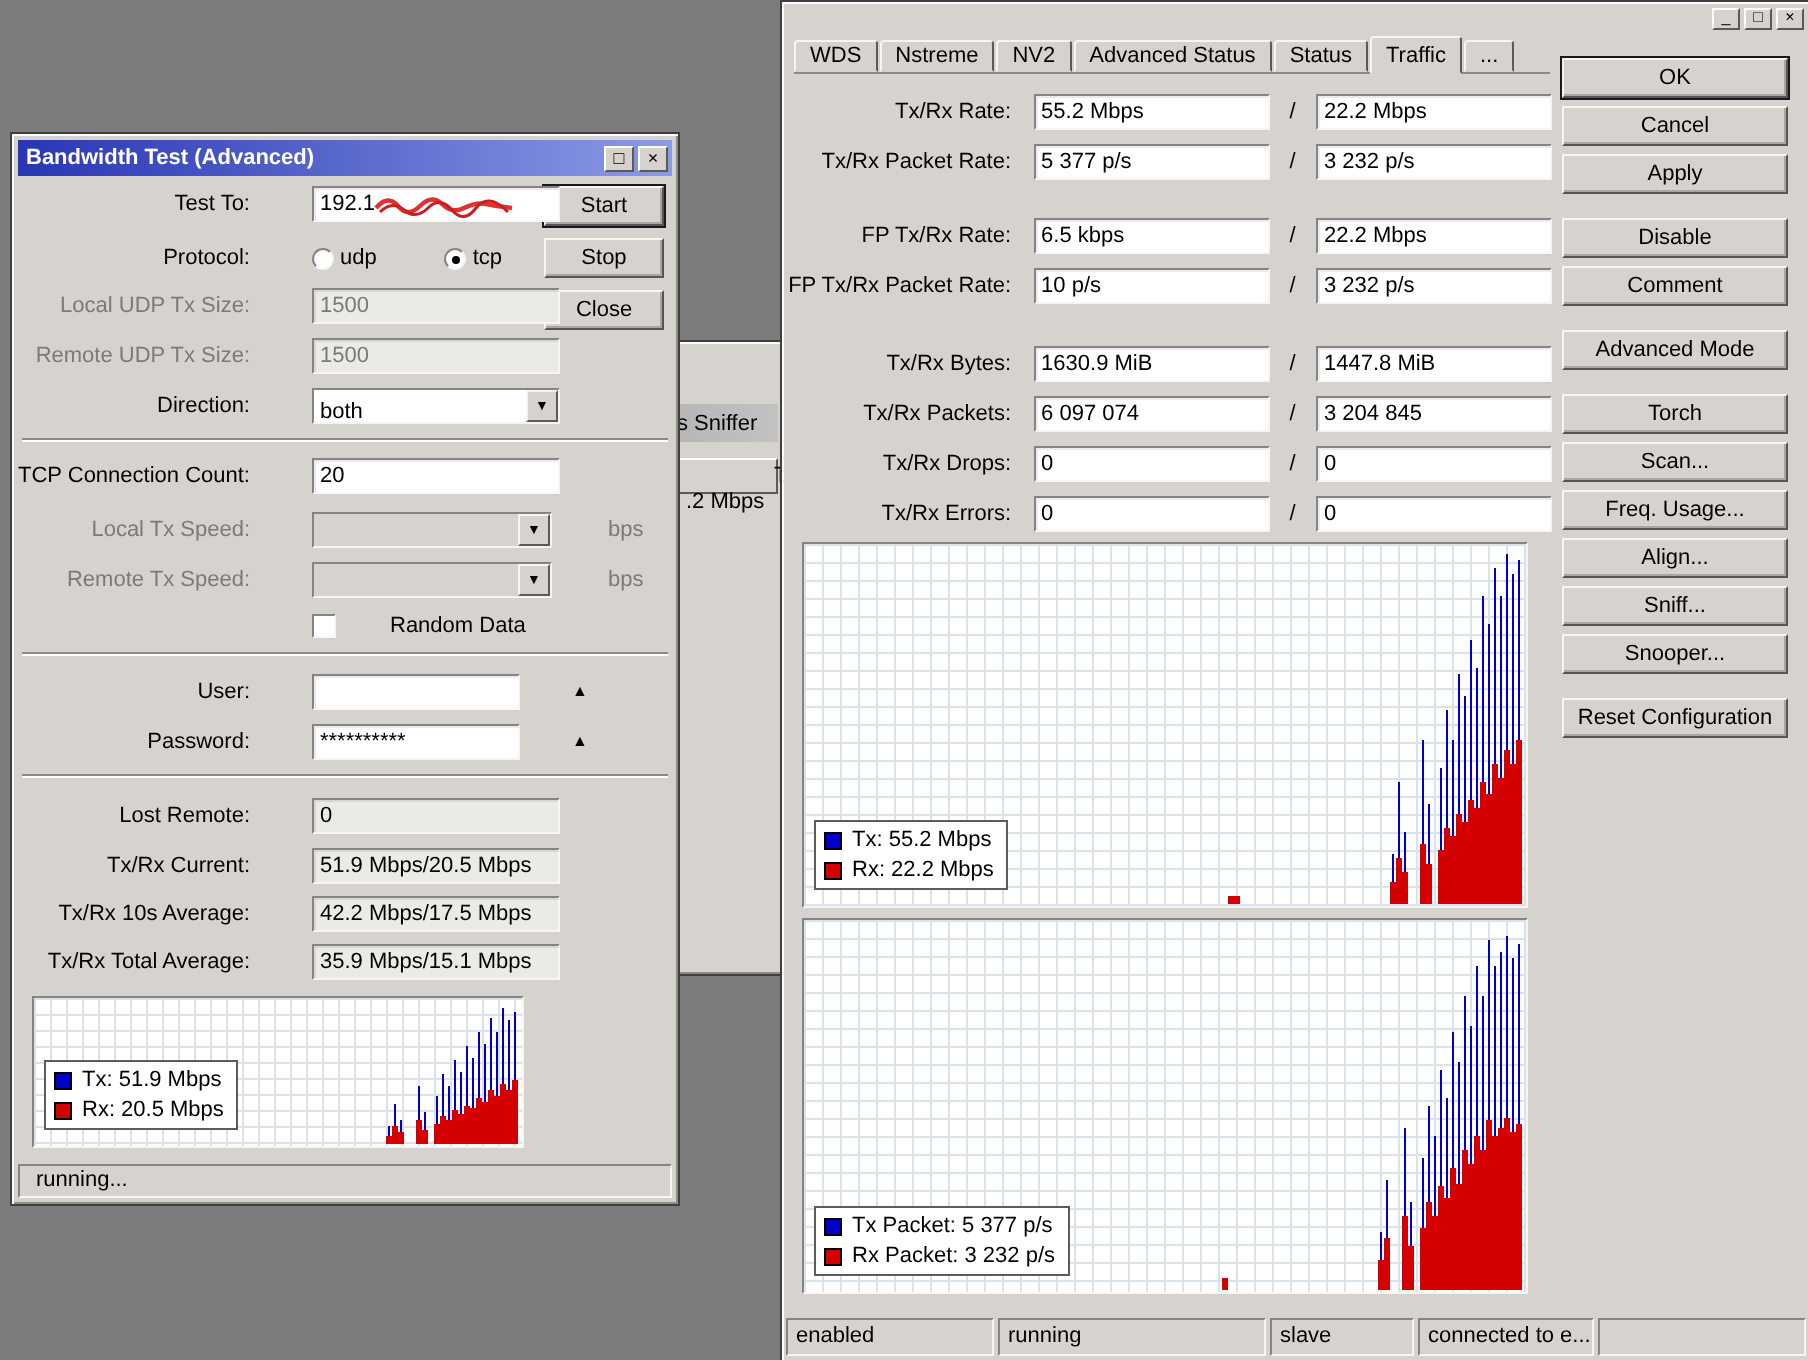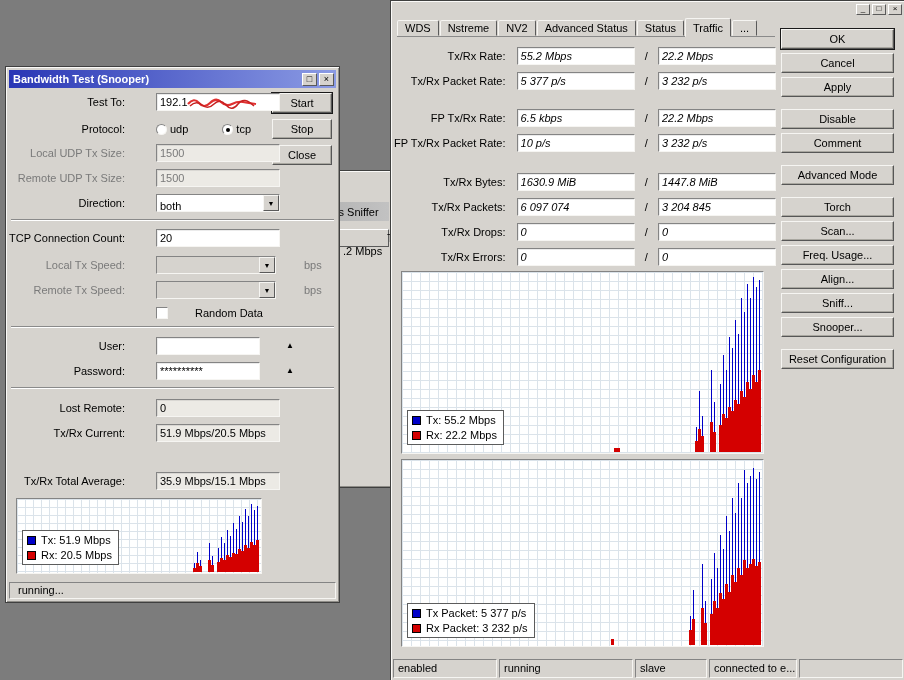--- a/index.html
+++ b/index.html
@@ -119,21 +119,21 @@
     border-radius:2px 2px 0 0;
     margin-right:1px; white-space:nowrap;
   }
   .tab.active {
     height:19px; margin-bottom:-1px; position:relative; z-index:2;
     border-bottom:1px solid #d6d3ce; padding-top:3px;
   }
   #traffic-stats { position:absolute; left:0; top:46px; width:385px; }
   .stat-row { display:flex; align-items:center; height:18px; margin-bottom:7px;gap:6px; }
   .stat-label { width:125px; padding-right:5px; text-align:right; }
-  .stat-box { width:118px;font-style:italic; }
+  .stat-box { width:118px; }
   .slash { width:12px; text-align:center; }
   #graph1 { left:10px; top:270px; width:363px; height:183px; }
   #graph2 { left:10px; top:458px; width:363px; height:188px; }
   #traffic-buttons {
     position:absolute; left:390px; top:28px; width:113px;
     display:flex; flex-direction:column;
   }
   #traffic-buttons .btn { width:113px; margin-bottom:4px; }
   #traffic-status {
     position:absolute; left:2px; right:2px; bottom:3px; height:19px;
@@ -557,21 +557,21 @@
         <div class="seg" style="width: 104px;">enabled</div>
         <div class="seg" style="width: 134px;">running</div>
         <div class="seg" style="width: 72px;">slave</div>
         <div class="seg" style="width: 88px;">connected to e...</div>
         <div class="seg" style="flex: 1 1 0%;"></div>
       </div>
   </div>
 
   <div id="bwtest" class="win">
     <div class="titlebar">
-      <span>Bandwidth Test (Snooper)</span>
+      <span>Bandwidth Test (Advanced)</span>
       <span class="tb-controls">
         <button class="winbtn">□</button>
         <button class="winbtn">×</button>
       </span>
     </div>
 
     <div id="bw-actions">
         <button class="btn default-btn">Start</button>
         <button class="btn">Stop</button>
         <button class="btn">Close</button>
@@ -668,20 +668,24 @@
     <div class="bwrow" style="top:332px">
       <span class="bwlabel">Lost Remote:</span>
       <input class="sunken bwin ro" readonly="" value="0" style="">
     </div>
 
     <div class="bwrow" style="top:357px">
       <span class="bwlabel">Tx/Rx Current:</span>
       <input class="sunken bwin ro" readonly="" value="51.9 Mbps/20.5 Mbps" style="">
     </div>
 
+    <div class="bwrow" style="top:381px">
+      <span class="bwlabel">Tx/Rx 10s Average:</span>
+      <input class="sunken bwin ro" readonly="" value="42.2 Mbps/17.5 Mbps" style="">
+    </div>
 
     <div class="bwrow" style="top:405px">
       <span class="bwlabel">Tx/Rx Total Average:</span>
       <input class="sunken bwin ro" readonly="" value="35.9 Mbps/15.1 Mbps" style="">
     </div>
 
     <div id="bwgraph" class="graph">
         <div class="bars">
           <div class="slot"></div>
           <div class="slot"></div>

